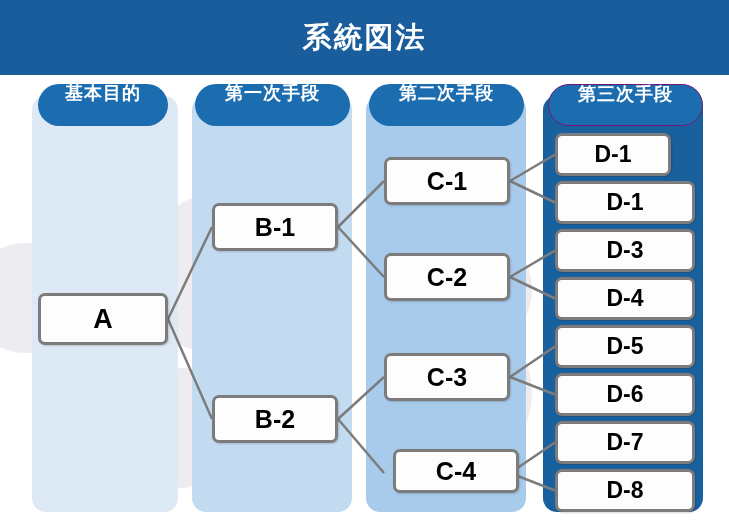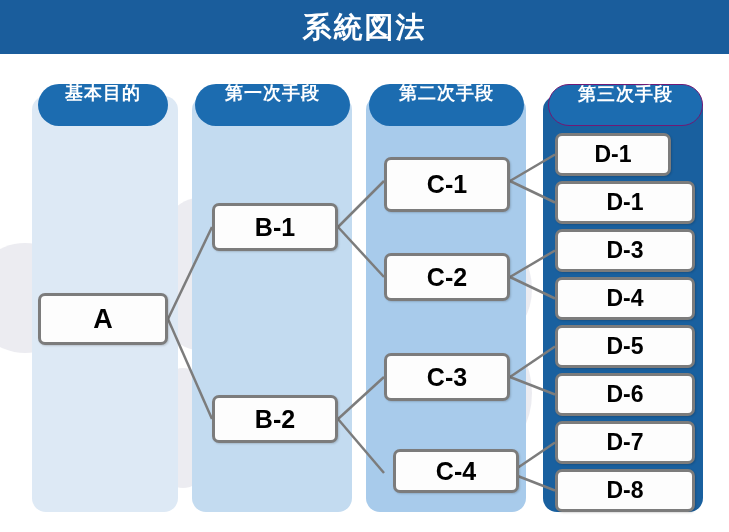--- a/index.html
+++ b/index.html
@@ -6,21 +6,21 @@
   html, body {
     width: 729px; height: 532px;
     background: #ffffff;
     font-family: "Liberation Sans", "DejaVu Sans", sans-serif;
     overflow: hidden;
   }
   #app { position: relative; width: 729px; height: 532px; background: #ffffff; }
 
   
   .title-bar {
-    position: absolute; left: 0; top: 0; width: 729px; height: 54px;
+    position: absolute; left: 0; top: 0; width: 729px; height: 75px;
     background: #1a5d9c;
     display: flex; align-items: center; justify-content: center;
   }
   .title-text {
     color: #ffffff;
     font-size: 29px;
     font-weight: bold;
     letter-spacing: 2px;
     line-height: 1;
   }
@@ -142,21 +142,21 @@
   <div id="node-layer">
       <div class="node big" style="left: 38px; top: 293px; width: 130px; height: 52px;">
         <span class="node-text">A</span>
       </div>
       <div class="node mid" style="left: 212px; top: 203px; width: 126px; height: 48px;">
         <span class="node-text">B-1</span>
       </div>
       <div class="node mid" style="left: 212px; top: 395px; width: 126px; height: 48px;">
         <span class="node-text">B-2</span>
       </div>
-      <div class="node mid" style="left: 384px; top: 157px; width: 126px; height: 55px;">
+      <div class="node mid" style="left: 384px; top: 157px; width: 126px; height: 48px;">
         <span class="node-text">C-1</span>
       </div>
       <div class="node mid" style="left: 384px; top: 253px; width: 126px; height: 48px;">
         <span class="node-text">C-2</span>
       </div>
       <div class="node mid" style="left: 384px; top: 353px; width: 126px; height: 48px;">
         <span class="node-text">C-3</span>
       </div>
       <div class="node mid" style="left: 393px; top: 449px; width: 126px; height: 44px;">
         <span class="node-text">C-4</span>

